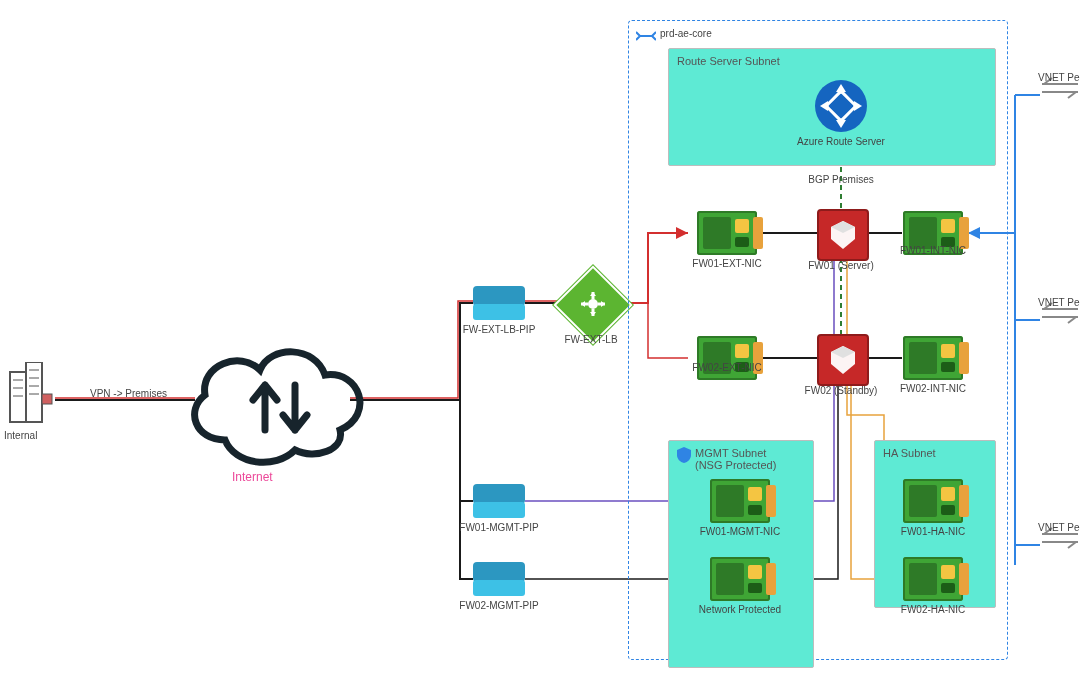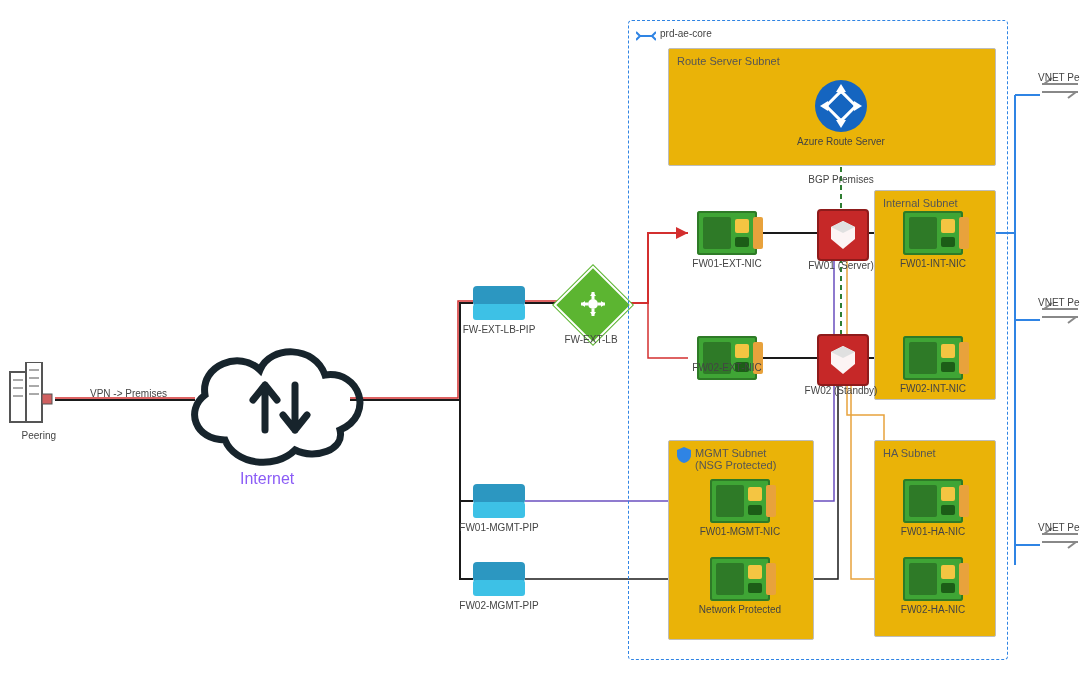--- a/index.html
+++ b/index.html
@@ -1,22 +1,22 @@
 <!DOCTYPE html>
 <html><head>
 <meta charset="utf-8">
 <style>
 html,body{margin:0;padding:0;width:1080px;height:675px;font-family:Arial,Helvetica,sans-serif;font-size:10px;color:#555;background:#fff;overflow:hidden;position:relative}
 .page{position:relative;width:1080px;height:675px}
 .box{position:absolute;box-sizing:border-box}
-.subnet{background:#eab308;border:1px solid #bdbdbd;border-radius:2px}
+.subnet{background:#5eead4;border:1px solid #bdbdbd;border-radius:2px}
 .subnet .title{position:absolute;top:6px;left:8px;font-size:11px;color:#555}
 .vnet{border:1px dashed #2f84e4;border-radius:4px}
 .vnet-title{color:#2f84e4;font-size:11px}
-.lbl{position:absolute;font-size:10px;color:#444;white-space:nowrap;text-align:right}
+.lbl{position:absolute;font-size:10px;color:#444;white-space:nowrap;text-align:left}
 .lbl-c{transform:translateX(-50%)}
 
 
 .icon{position:absolute}
 
 
 .nic{width:60px;height:44px;background:#3fa535;border-radius:3px;position:relative;box-shadow:inset 0 0 0 2px #2e7a27}
 .nic::before{content:"";position:absolute;left:6px;top:6px;width:28px;height:32px;background:#2e7a27;border-radius:2px}
 .nic::after{content:"";position:absolute;right:-6px;top:6px;width:10px;height:32px;background:#e8a23c;border-radius:2px}
 .nic .chip{position:absolute;left:38px;top:8px;width:14px;height:14px;background:#f4c542;border-radius:2px}
@@ -119,32 +119,32 @@
     <rect x="36" y="32" width="10" height="10" fill="#d06060" stroke="#555"></rect>
     <line x1="7" y1="18" x2="17" y2="18" stroke="#555"></line>
         <line x1="7" y1="26" x2="17" y2="26" stroke="#555"></line>
         <line x1="7" y1="34" x2="17" y2="34" stroke="#555"></line>
     <line x1="23" y1="8" x2="33" y2="8" stroke="#555"></line>
         <line x1="23" y1="16" x2="33" y2="16" stroke="#555"></line>
         <line x1="23" y1="24" x2="33" y2="24" stroke="#555"></line>
         <line x1="23" y1="32" x2="33" y2="32" stroke="#555"></line>
   </svg>
 </div>
-<div class="lbl" style="left:4px;top:430px;width:52px">Peering</div>
+<div class="lbl" style="left:4px;top:430px;width:52px">Internal</div>
 <div class="lbl" style="left:90px;top:388px">VPN -&gt; Premises</div>
 
 <div class="cloud icon" style="left:175px;top:330px">
   <svg width="200" height="150" viewBox="0 0 200 150">
     <path d="M50 110 C20 110 10 80 30 65 C25 35 65 20 85 40 C95 15 140 15 150 45 C185 40 200 85 165 100 C170 120 140 130 120 120 C100 140 60 135 50 110 Z" fill="none" stroke="#17242c" stroke-width="7"></path>
 
     <path d="M90 55 L90 100 M90 55 L78 70 M90 55 L102 70" stroke="#17242c" stroke-width="7" fill="none" stroke-linecap="round"></path>
     <path d="M120 55 L120 100 M120 100 L108 85 M120 100 L132 85" stroke="#17242c" stroke-width="7" fill="none" stroke-linecap="round"></path>
   </svg>
 </div>
-<div class="lbl" style="left:240px;top:470px;font-size:16px;color:#8b5cf6">Internet</div>
+<div class="lbl" style="left:232px;top:470px;font-size:12px;color:#ec4899">Internet</div>
 
 <div class="icon" style="left:473px;top:286px">
       <div class="pip">
         <div class="dots">
           <span></span>
           <span></span>
           <span></span>
         </div>
       </div>
     </div>
@@ -216,30 +216,27 @@
     </div>
 <div class="lbl lbl-c" style="left:727px;top:258px">FW01-EXT-NIC</div>
 <div class="icon" style="left:697px;top:336px">
       <div class="nic">
         <div class="chip"></div>
         <div class="chip2"></div>
       </div>
     </div>
 <div class="lbl lbl-c" style="left:727px;top:362px">FW02-EXT-NIC</div>
 
-<div class="box subnet" style="left:874px;top:190px;width:122px;height:210px">
-  <div class="title">Internal Subnet</div>
-</div>
 <div class="icon" style="left:903px;top:211px">
       <div class="nic">
         <div class="chip"></div>
         <div class="chip2"></div>
       </div>
     </div>
-<div class="lbl lbl-c" style="left:933px;top:258px">FW01-INT-NIC</div>
+<div class="lbl lbl-c" style="left:933px;top:245px">FW01-INT-NIC</div>
 <div class="icon" style="left:903px;top:336px">
       <div class="nic">
         <div class="chip"></div>
         <div class="chip2"></div>
       </div>
     </div>
 <div class="lbl lbl-c" style="left:933px;top:383px">FW02-INT-NIC</div>
 
 <div class="icon" style="left:817px;top:209px">
   <div class="fw">
@@ -253,21 +250,21 @@
 <div class="icon" style="left:817px;top:334px">
   <div class="fw">
         <svg viewBox="0 0 36 36">
           <polygon points="18,4 30,10 30,22 18,32 6,22 6,10" fill="#fff" opacity="0.95"></polygon>
           <polygon points="18,4 30,10 18,16 6,10" fill="#e0e0e0"></polygon>
         </svg>
       </div>
 </div>
 <div class="lbl lbl-c" style="left:841px;top:385px">FW02 (Standby)</div>
 
-<div class="box subnet" style="left:668px;top:440px;width:146px;height:200px">
+<div class="box subnet" style="left:668px;top:440px;width:146px;height:228px">
   <div class="nsg-shield">
     <svg width="14" height="16" viewBox="0 0 14 16">
           <path d="M7 0 L14 3 V8 C14 12 11 15 7 16 C3 15 0 12 0 8 V3 Z" fill="#2f84e4"></path>
         </svg>
   </div>
   <div class="title" style="left:26px;white-space:pre-line">MGMT Subnet
 (NSG Protected)</div>
 </div>
 <div class="icon" style="left:710px;top:479px">
       <div class="nic">
@@ -277,21 +274,21 @@
     </div>
 <div class="lbl lbl-c" style="left:740px;top:526px">FW01-MGMT-NIC</div>
 <div class="icon" style="left:710px;top:557px">
       <div class="nic">
         <div class="chip"></div>
         <div class="chip2"></div>
       </div>
     </div>
 <div class="lbl lbl-c" style="left:740px;top:604px">Network Protected</div>
 
-<div class="box subnet" style="left:874px;top:440px;width:122px;height:197px">
+<div class="box subnet" style="left:874px;top:440px;width:122px;height:168px">
   <div class="title">HA Subnet</div>
 </div>
 <div class="icon" style="left:903px;top:479px">
       <div class="nic">
         <div class="chip"></div>
         <div class="chip2"></div>
       </div>
     </div>
 <div class="lbl lbl-c" style="left:933px;top:526px">FW01-HA-NIC</div>
 <div class="icon" style="left:903px;top:557px">

